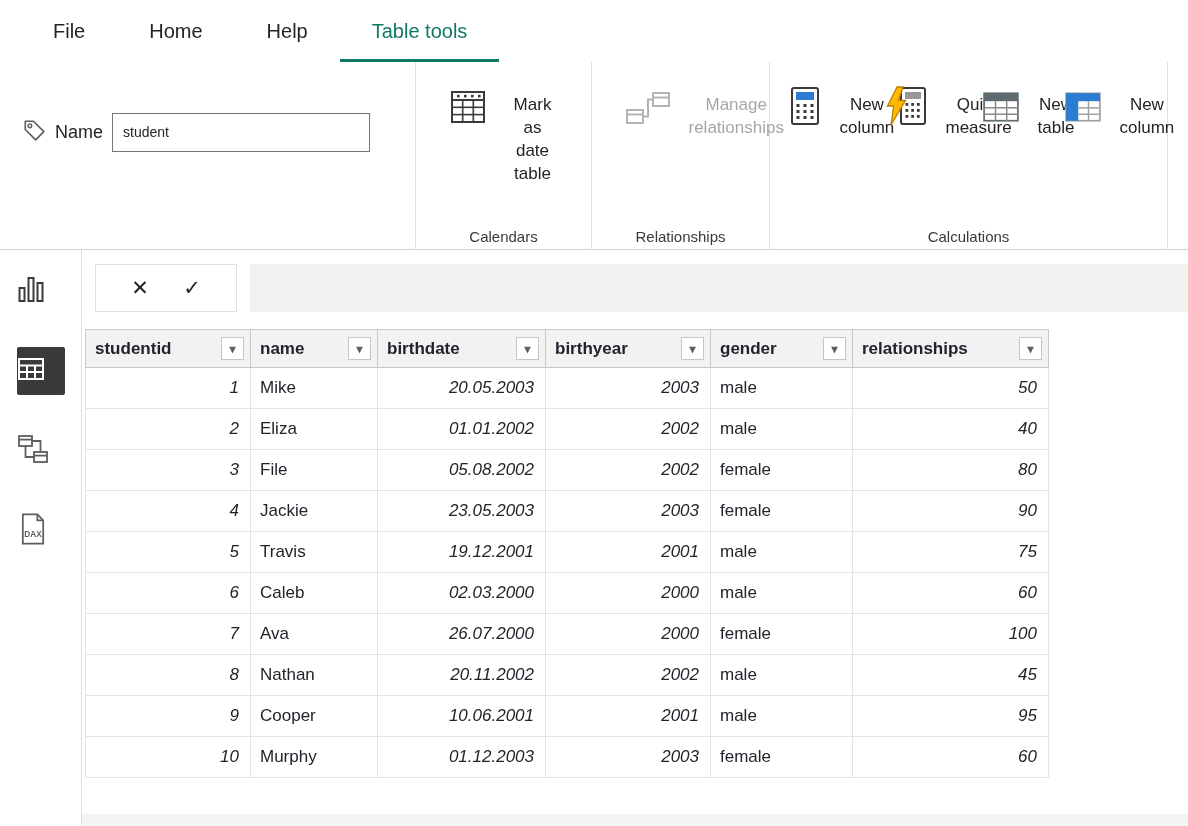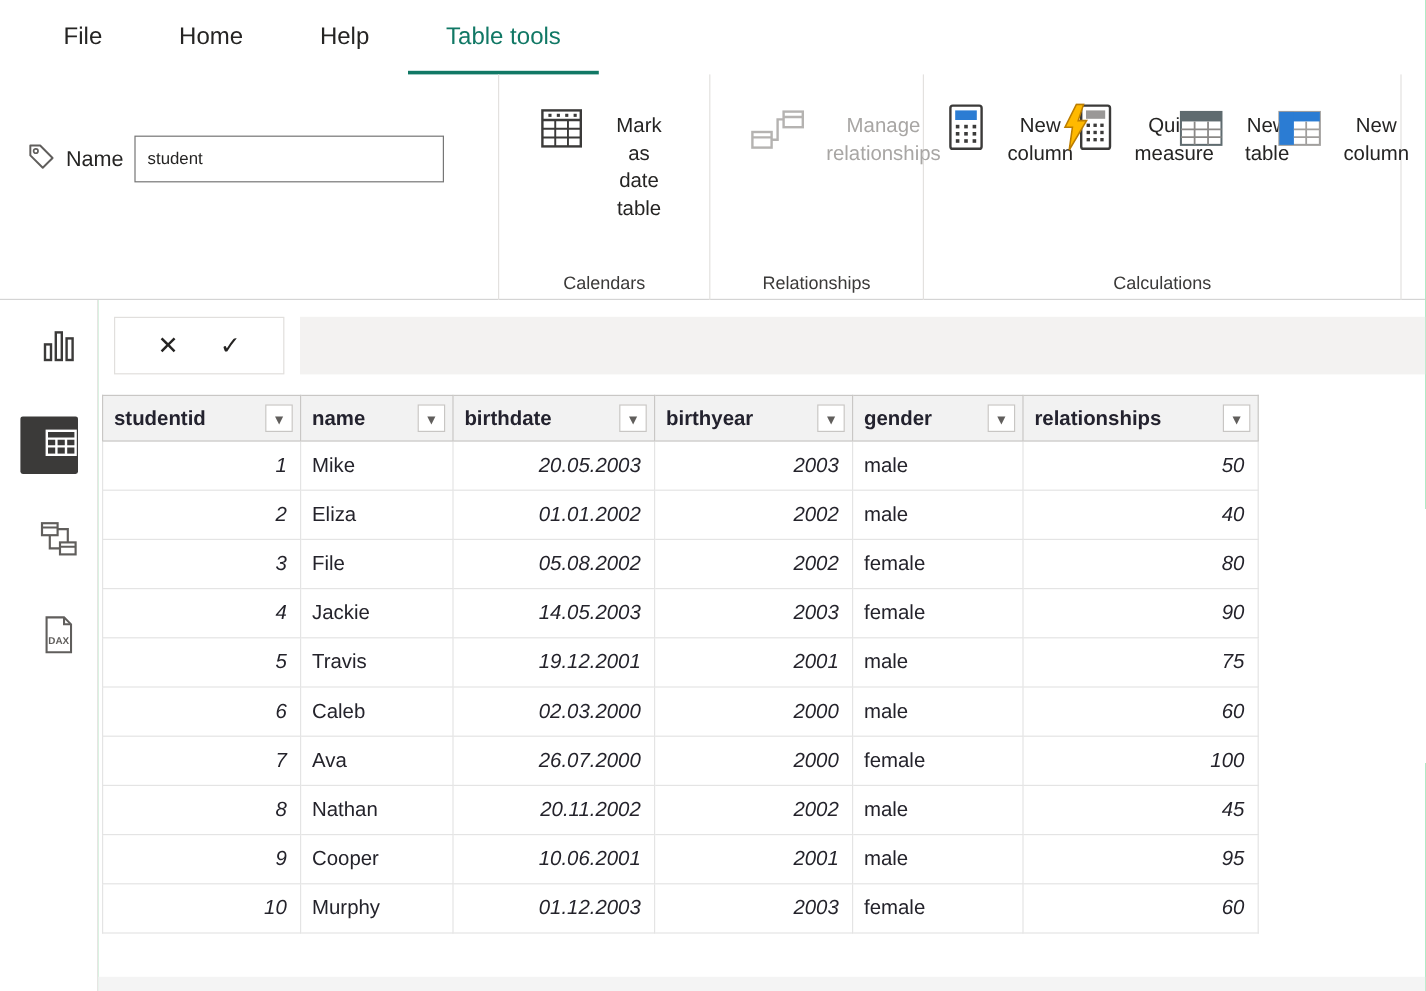--- a/index.html
+++ b/index.html
@@ -35,21 +35,21 @@
   .rbtn .ric { height:42px; display:flex; align-items:flex-end; justify-content:center; }
   .rbtn .lbl { margin-top:9px; font-size:17px; line-height:23px; text-align:center; }
   .rbtn.disabled { color:#a8a6a4; cursor:default; }
   .w112 { width:112px; }
   .calc-inner { display:flex; justify-content:center; gap:10px; height:100%; }
   .w88 { width:88px; } .w86 { width:86px; } .w72 { width:72px; }
 
   
   .content { flex:1; display:flex; min-height:0; }
   .rail { flex:0 0 82px; width:82px; border-right:1px solid #e1dfdd; display:flex; flex-direction:column; align-items:center; padding-top:17px; gap:32px; background:#fff; }
-  .rail-btn { width:48px; height:48px; display:flex; align-items:center; justify-content:flex-end; border-radius:2px; }
+  .rail-btn { width:48px; height:48px; display:flex; align-items:center; justify-content:flex-start; border-radius:2px; }
   .rail-btn.active { background:#3b3a39; }
 
   .main { flex:1; display:flex; flex-direction:column; min-width:0; background:#fff; }
   .fx-row { display:flex; align-items:stretch; height:48px; margin:14px 0 0 13px; gap:13px; }
   .fx-box { width:142px; border:1px solid #e1dfdd; background:#fff; display:flex; align-items:center; justify-content:center; gap:4px; }
   .fx-btn { width:48px; height:40px; display:flex; align-items:center; justify-content:center; font-size:21px; color:#252423; }
   .fx-field { flex:1; background:#f3f2f1; }
 
   .table-wrap { margin:17px 16px 0 3px; }
   table { border-collapse:collapse; table-layout:fixed; width:963px; background:#fff; }
@@ -344,21 +344,21 @@
                 <td class="cell-number">3</td>
                 <td class="cell-text">File</td>
                 <td class="cell-date">05.08.2002</td>
                 <td class="cell-number">2002</td>
                 <td class="cell-text">female</td>
                 <td class="cell-number">80</td>
               </tr>
               <tr>
                 <td class="cell-number">4</td>
                 <td class="cell-text">Jackie</td>
-                <td class="cell-date">14.05.2003</td>
+                <td class="cell-date">23.05.2003</td>
                 <td class="cell-number">2003</td>
                 <td class="cell-text">female</td>
                 <td class="cell-number">90</td>
               </tr>
               <tr>
                 <td class="cell-number">5</td>
                 <td class="cell-text">Travis</td>
                 <td class="cell-date">19.12.2001</td>
                 <td class="cell-number">2001</td>
                 <td class="cell-text">male</td>

